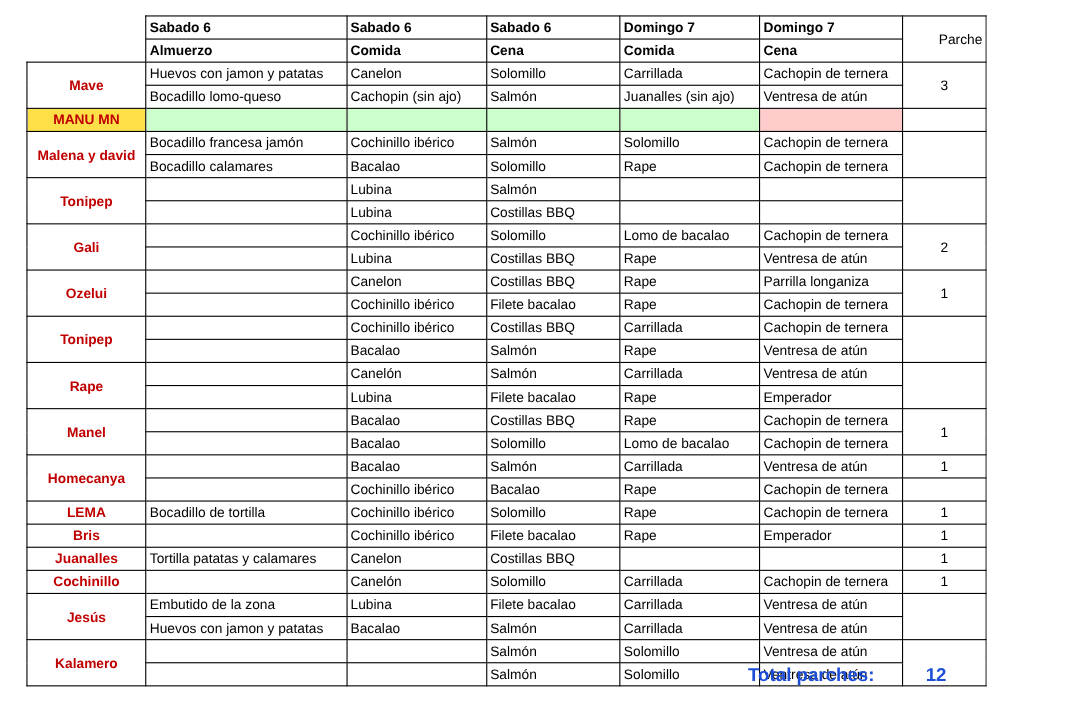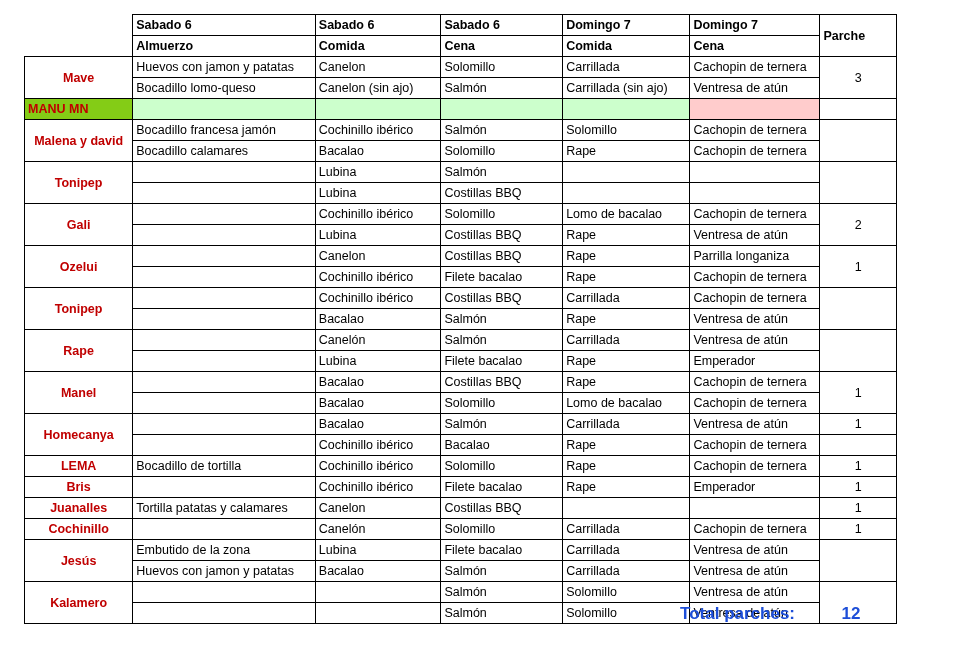--- a/index.html
+++ b/index.html
@@ -39,35 +39,36 @@
   col.c-col3  { width: 133px; }
   col.c-col4  { width: 133px; }
   col.c-col5  { width: 133px; }
   col.c-parche{ width: 85px; }
 
   .hdr {
     font-weight: bold;
     text-align: left;
   }
   .hdr-parche {
-    font-weight: bold;
-    text-align: left;
+    font-weight: normal;
+    text-align: right;
     vertical-align: middle;
   }
   .name {
     font-weight: bold;
     color: #c00000;
     text-align: center;
     vertical-align: middle;
   }
   .name-yellow {
     font-weight: bold;
     color: #c00000;
-    vertical-align: middle;
-    background: #84cc16;
+    text-align: center;
+    vertical-align: middle;
+    background: #fde047;
   }
   .green { background: #ccffcc; }
   .pink  { background: #ffcccc; }
   .parche {
     text-align: center;
     vertical-align: middle;
   }
   .cell { text-align: left; }
   .total-row {
     position: absolute;
@@ -126,23 +127,23 @@
           <td class="name" rowspan="2">Mave</td>
           <td class="cell">Huevos con jamon y patatas</td>
           <td class="cell">Canelon</td>
           <td class="cell">Solomillo</td>
           <td class="cell">Carrillada</td>
           <td class="cell">Cachopin de ternera</td>
           <td class="parche" rowspan="2">3</td>
         </tr>
         <tr>
           <td class="cell">Bocadillo lomo-queso</td>
-          <td class="cell">Canelon (sin ajo)</td>
-          <td class="cell">Salmón</td>
-          <td class="cell">Carrillada (sin ajo)</td>
+          <td class="cell">Cachopin (sin ajo)</td>
+          <td class="cell">Salmón</td>
+          <td class="cell">Juanalles (sin ajo)</td>
           <td class="cell">Ventresa de atún</td>
         </tr>
         <tr>
           <td class="name-yellow" rowspan="1">MANU MN</td>
           <td class="cell green"></td>
           <td class="cell green"></td>
           <td class="cell green"></td>
           <td class="cell green"></td>
           <td class="cell pink"></td>
           <td class="parche" rowspan="1"></td>

